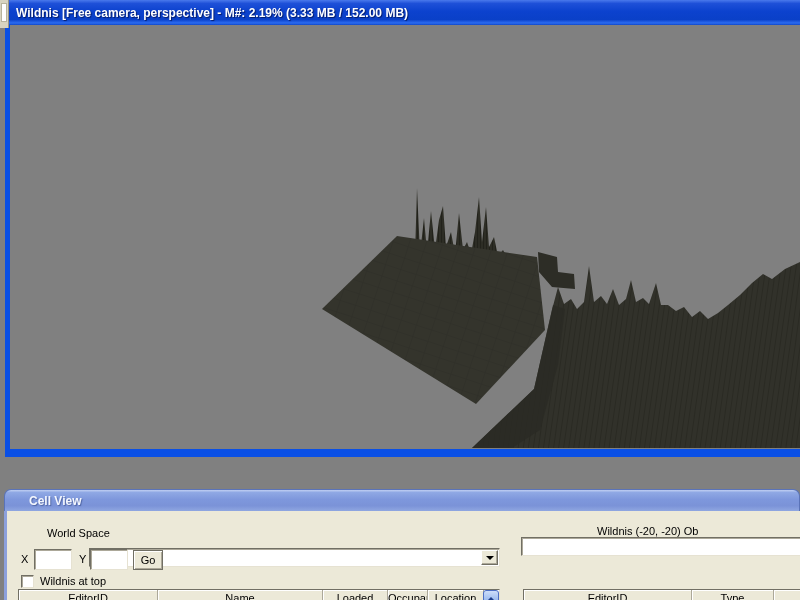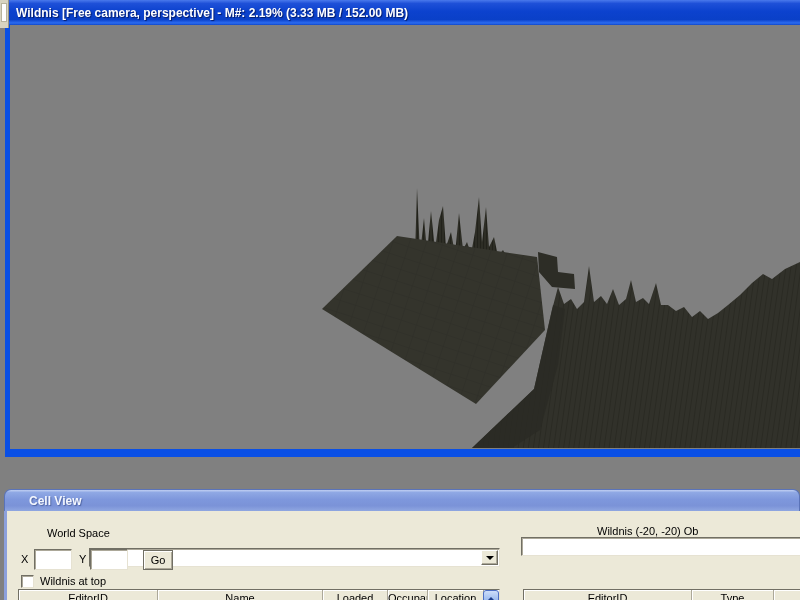--- a/index.html
+++ b/index.html
@@ -138,21 +138,21 @@
     <span class="lbl" style="left:590px; top:14px;">Wildnis (-20, -20) Ob</span>
 
     <input class="field" style="left: 514px; top: 26px; width: 282px; height: 19px;" value="">
 
     <span class="lbl" style="left:14px; top:42px;">X</span>
     <input class="field" style="left: 27px; top: 38px; width: 38px;" value="">
 
     <span class="lbl" style="left:72px; top:42px;">Y</span>
     <input class="field" style="left: 83px; top: 38px; width: 38px;" value="">
 
-    <button class="classic-btn" style="left:136px; top:39px; width:30px; height:20px;">Go</button>
+    <button class="classic-btn" style="left:126px; top:39px; width:30px; height:20px;">Go</button>
 
     <span class="cb" style="left:14px; top:64px;"></span>
     <span class="lbl" style="left:33px; top:64px;">Wildnis at top</span>
 
     <div class="list" style="left:11px; top:78px; width:482px; height:40px;">
       <div class="hdr">
         <div class="hdr-cell" style="width:139px;">EditorID</div>
         <div class="hdr-cell" style="width:165px;">Name</div>
         <div class="hdr-cell" style="width:65px;">Loaded</div>
         <div class="hdr-cell" style="width:40px;">Occupancy</div>

